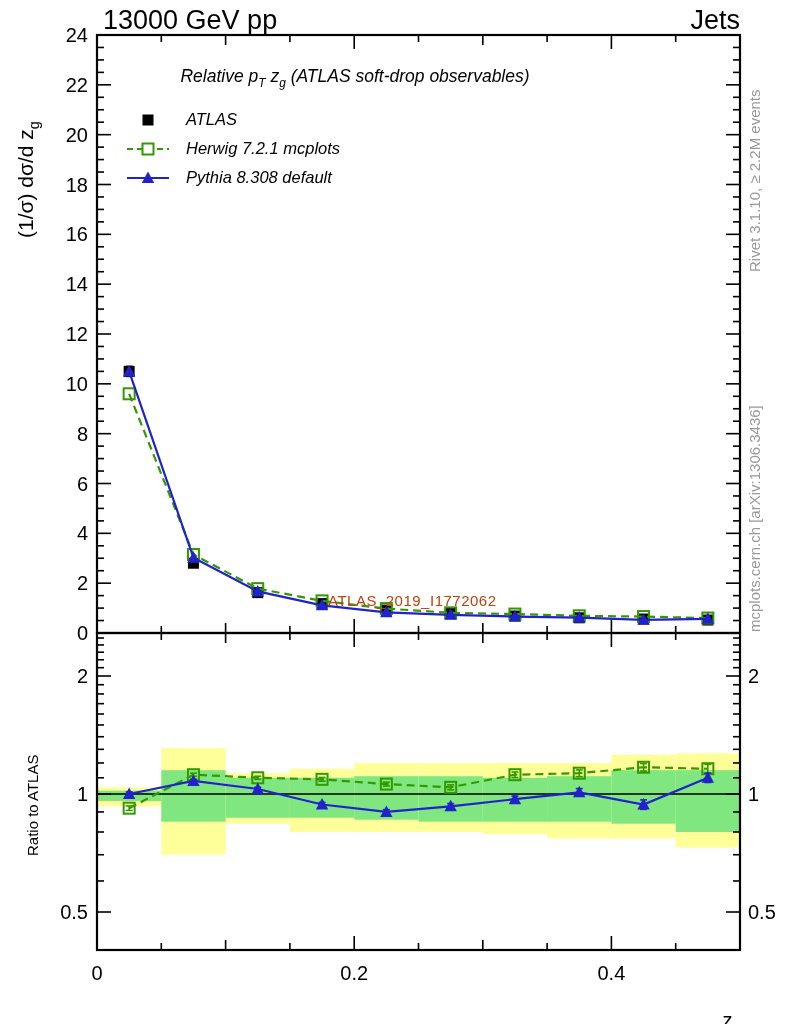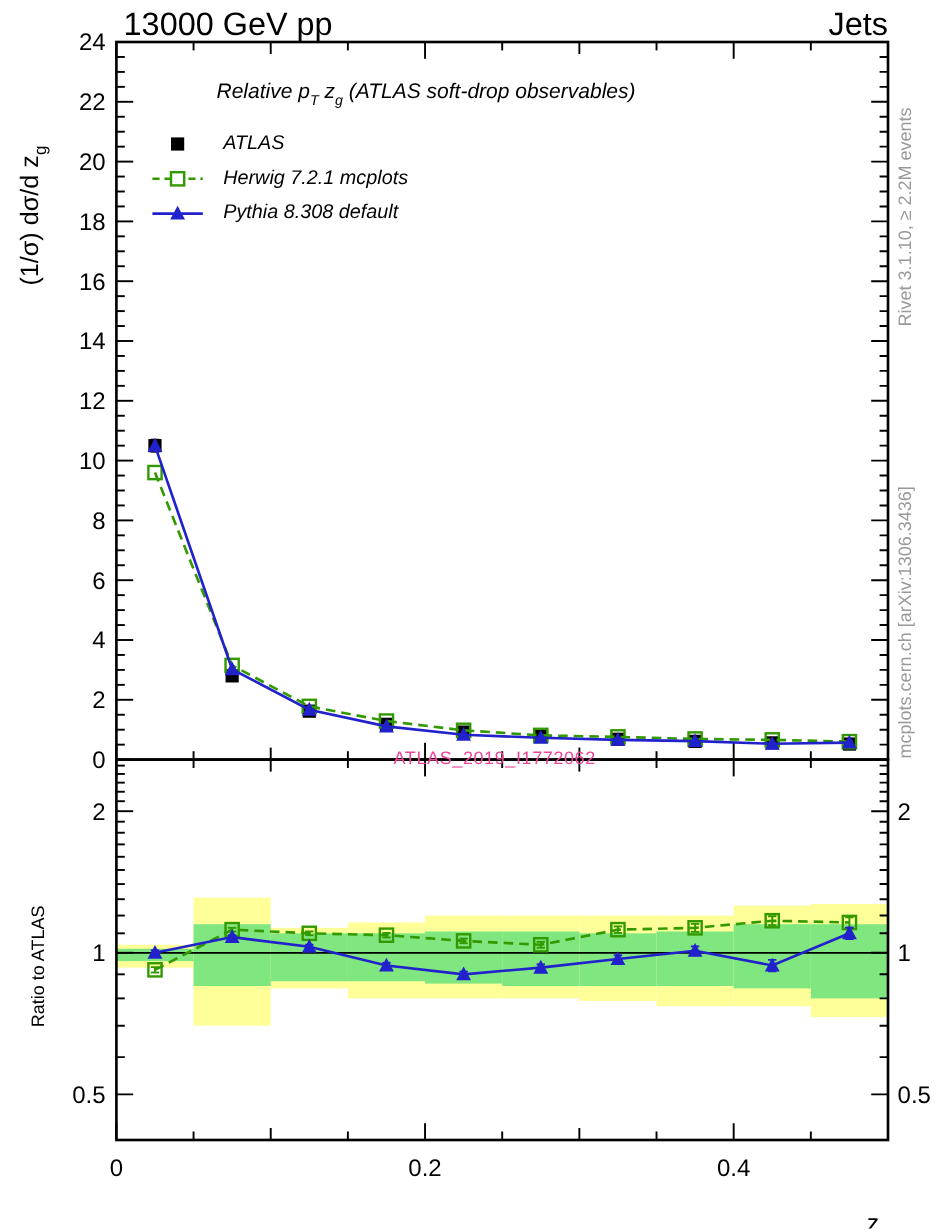--- a/index.html
+++ b/index.html
@@ -12,21 +12,21 @@
   .hdr-right{right:46px;text-align:right;}
   .title{left:100px;top:66px;width:510px;text-align:center;font-size:17.5px;font-style:italic;}
   .sub{font-size:0.68em;vertical-align:-0.45em;}
   .vlabel{transform:rotate(-90deg);transform-origin:0 0;}
   .ylab{left:14px;top:238px;font-size:21px;}
   .ratlab{left:24px;top:856px;font-size:15px;}
   .xlab{left:700px;top:990px;font-size:20px;width:40px;text-align:right;margin-top:19px;}
   .side{color:#999;font-size:15px;}
   .side-top{left:746px;top:272px;}
   .side-bot{left:746px;top:632px;}
-  .watermark{left:328px;top:624px;font-size:15px;color:#ec4899;letter-spacing:0.5px;}
+  .watermark{left:328px;top:592px;font-size:15px;color:#c2410c;letter-spacing:0.5px;}
   .legend{left:126px;top:105px;}
   .legend-row{display:flex;align-items:center;height:29px;font-style:italic;}
   .legend-row svg{position:static;flex:0 0 auto;}
   .legend-label{margin-left:16px;font-size:16.5px;}
 </style>
 </head>
 <body>
 
 <div class="page">
 

